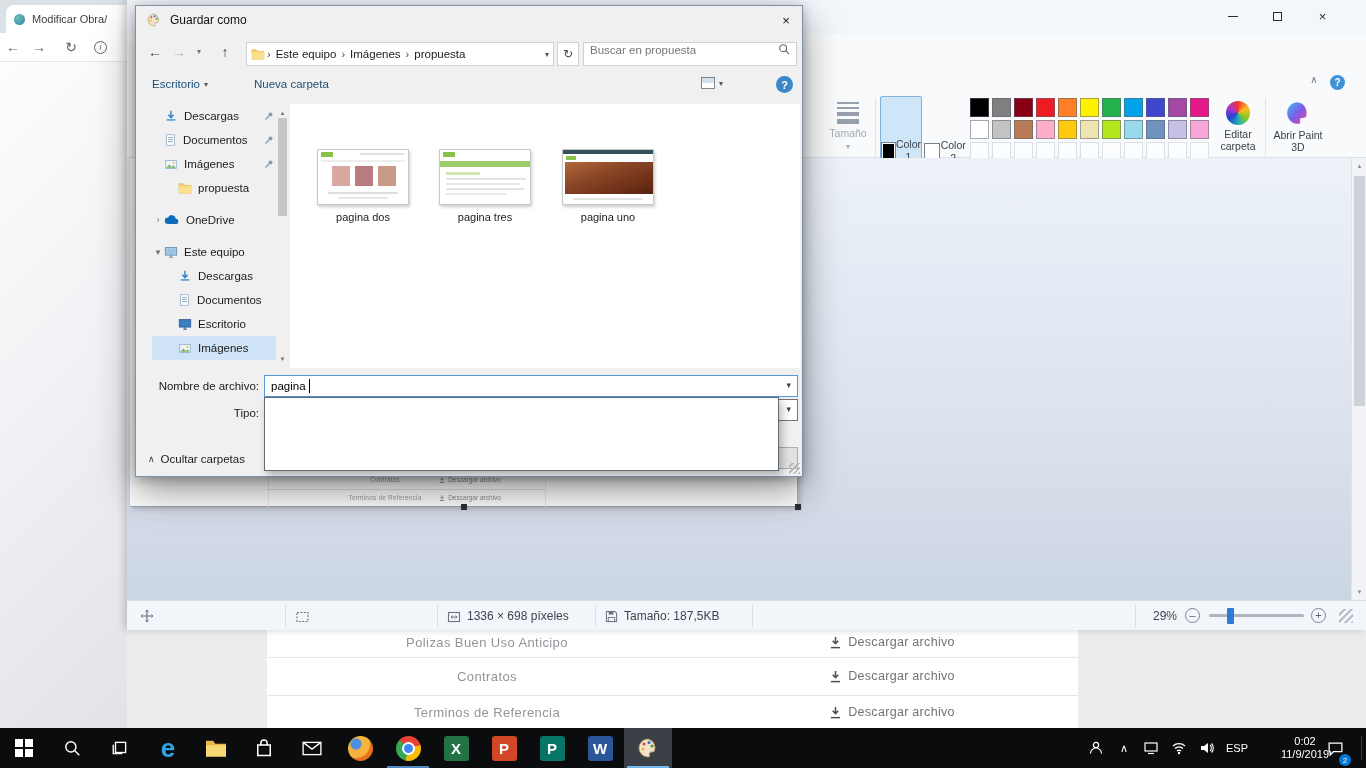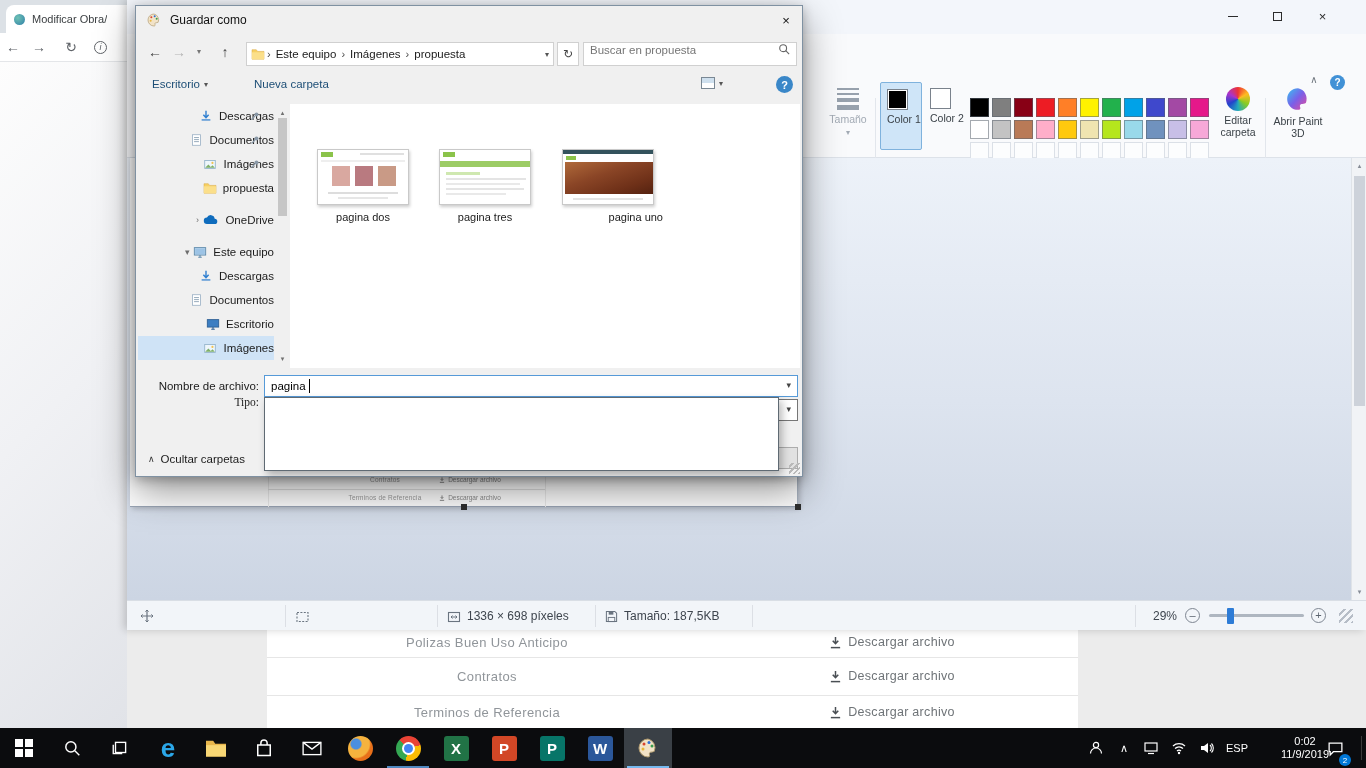--- a/index.html
+++ b/index.html
@@ -27,27 +27,27 @@
 
   
   .paint{left:127px;top:0;width:1239px;height:630px;background:#eef2f8;box-shadow:-3px 0 8px rgba(0,0,0,.18);}
   .ptitle{left:0;top:0;width:1239px;height:34px;background:#f3f6fb;}
   .wc{position:absolute;top:0;width:45px;height:33px;display:flex;align-items:center;justify-content:center;color:#2b2b2b;}
   .wc .bar{width:10px;height:1px;background:#2b2b2b;}
   .wc .box{width:9px;height:9px;border:1px solid #2b2b2b;}
   .ribbon{left:0;top:34px;width:1239px;height:124px;background:#f9fafc;border-bottom:1px solid #dde2e9;}
   .rib-collapse{position:absolute;left:1178px;top:40px;width:18px;height:16px;font-size:10px;color:#6e757d;text-align:center;}
   .rib-help{position:absolute;left:1203px;top:41px;width:15px;height:15px;border-radius:50%;background:#4191d6;color:#fff;font-size:10px;font-weight:bold;display:flex;align-items:center;justify-content:center;}
-  .rbtn{position:absolute;top:48px;height:68px;display:flex;flex-direction:column;align-items:center;}
+  .rbtn{position:absolute;top:62px;height:68px;display:flex;flex-direction:column;align-items:center;}
   .rbtn .lbl{font-size:10.5px;color:#3b4248;text-align:center;line-height:1.18;margin-top:3px;}
   .rbtn .lbl.dim{color:#a2aab4;}
   .rsep{position:absolute;top:64px;width:1px;height:84px;background:#e2e6ec;}
   .sizebars{display:flex;flex-direction:column;gap:3px;margin-top:6px;}
   .sizebars i{display:block;width:22px;background:#97a1ad;}
-  .cchip{width:42px;height:68px;border-radius:2px;display:flex;flex-direction:column;align-items:flex-start;padding-left:6px;}
+  .cchip{width:42px;height:68px;border-radius:2px;display:flex;flex-direction:row;align-items:flex-end;}
   .cchip.sel{background:#cfe5f8;border:1px solid #7fb2dd;}
   .swatch{width:21px;height:21px;margin-top:6px;border:1px solid #7a828c;box-shadow:inset 0 0 0 1px #fff;}
   .pal{position:absolute;width:19px;height:19px;border:1px solid rgba(90,98,110,.55);}
   .pal.empty{background:#fcfdfe;border:1px solid #dbe0e7;}
   .wheel{width:24px;height:24px;border-radius:50%;margin-top:5px;background:conic-gradient(#e33,#fb2,#8c2,#2ab,#24c,#a3c,#e33);}
   .grouplbl{position:absolute;left:753px;top:136px;width:382px;text-align:center;font-size:11px;color:#66707e;}
   .workspace{left:0;top:158px;width:1239px;height:442px;background:linear-gradient(180deg,#edf2f9 0%,#dde4ef 55%,#ccd5e3 100%);}
   .canvas{position:absolute;left:3px;top:0;width:668px;height:349px;background:#fff;border-right:1px solid #aab4c2;border-bottom:1px solid #9aa5b5;box-shadow:2px 2px 5px rgba(0,0,0,.18);}
   .crow-lab{position:absolute;width:120px;text-align:center;font-size:6.5px;color:#9a9a9a;letter-spacing:.2px;white-space:nowrap;}
   .crow-link{position:absolute;width:110px;display:flex;align-items:center;justify-content:center;gap:3px;font-size:6.5px;color:#8a8a8a;white-space:nowrap;}
@@ -75,21 +75,21 @@
   .crumb{font-size:11.5px;color:#1b1b1b;margin:0 3px;white-space:nowrap;}
   .csep{font-size:11px;color:#4a4a4a;margin:0 2px;}
   .refbox{position:absolute;left:421px;top:36px;width:22px;height:24px;background:#fff;border:1px solid #d0d0d0;font-size:12px;color:#444;display:flex;align-items:center;justify-content:center;}
   .searchbox{position:absolute;left:447px;top:36px;width:214px;height:24px;background:#fff;border:1px solid #d0d0d0;display:flex;align-items:flex-start;}
   .searchbox input{border:0;outline:0;flex:1;font-size:11.5px;color:#444;padding-left:6px;background:transparent;}
   .cmdlink{position:absolute;top:72px;font-size:11.5px;color:#1d4e76;white-space:nowrap;display:flex;align-items:center;gap:4px;}
   .tiny-dn{font-size:8px;color:#555;}
   .helpround{position:absolute;left:640px;top:70px;width:17px;height:17px;border-radius:50%;background:#3a87c8;color:#fff;font-size:11px;font-weight:bold;display:flex;align-items:center;justify-content:center;}
   .viewbtn{position:absolute;left:565px;top:71px;display:flex;align-items:center;gap:4px;color:#5a5a5a;}
   .viewicon{width:14px;height:12px;border:1px solid #7a8894;background:linear-gradient(180deg,#cfe0ee 0 50%,#fff 50%);}
-  .sideitem{position:absolute;left:2px;width:136px;height:24px;display:flex;align-items:center;font-size:11.5px;color:#1b1b1b;justify-content:flex-end;}
+  .sideitem{position:absolute;left:16px;width:136px;height:24px;display:flex;align-items:center;font-size:11.5px;color:#1b1b1b;}
   .sideitem .ic{flex:0 0 auto;}
   .sideitem .lb{margin-left:6px;white-space:nowrap;}
   .sideitem.sel{background:#cfe3f6;}
   .chev{width:12px;text-align:center;font-size:9px;color:#6d6d6d;flex:0 0 auto;}
   .pin{position:absolute;right:14px;}
   .sscroll{position:absolute;left:140px;top:98px;width:13px;height:264px;background:#f0f0f0;}
   .sthumb{position:absolute;left:2px;top:14px;width:9px;height:98px;background:#c6c6c6;}
   .filelist{position:absolute;left:154px;top:98px;width:510px;height:264px;background:#fff;}
   .fitem{position:absolute;top:45px;width:110px;text-align:center;}
   .thumb{width:92px;height:56px;margin:0 auto;background:#fff;border:1px solid #c9c9c9;box-shadow:1px 2px 3px rgba(0,0,0,.2);position:relative;overflow:hidden;}
@@ -555,38 +555,38 @@
           <i style="left:3px;top:2px;width:12px;height:5px;background:#8bc34a;"></i>
           <i style="left:0;top:11px;width:92px;height:6px;background:#9ccc65;"></i>
           <i style="left:6px;top:22px;width:34px;height:3px;background:#cfe8b0;"></i>
           <i style="left:6px;top:28px;width:80px;height:2px;background:#e4e4e4;"></i>
           <i style="left:6px;top:33px;width:74px;height:2px;background:#e9e9e9;"></i>
           <i style="left:6px;top:38px;width:78px;height:2px;background:#e4e4e4;"></i>
           <i style="left:6px;top:43px;width:60px;height:2px;background:#e9e9e9;"></i>
         </div>
         <div class="fname">pagina tres</div>
       </div>
-      <div class="fitem" style="left:263px;text-align:right;">
+      <div class="fitem" style="left:263px;">
         <div class="thumb">
           <i style="left:0;top:0;width:92px;height:4px;background:#33525c;"></i>
           <i style="left:3px;top:6px;width:10px;height:4px;background:#8bc34a;"></i>
           <i style="left:2px;top:12px;width:88px;height:32px;background:linear-gradient(160deg,#b06a3a 0%,#8a4526 40%,#6e3018 75%,#542210 100%);"></i>
           <i style="left:10px;top:48px;width:70px;height:2px;background:#e4e4e4;"></i>
         </div>
         <div class="fname">pagina uno</div>
       </div>
     </div>
 
     <div class="fldlabel" style="top:372px;">Nombre de archivo:</div>
     <div class="fninput">
       <span class="val">pagina</span>
       <span class="caret"></span>
       <span class="ddarrow">▾</span>
     </div>
-    <div class="fldlabel" style="top:388px;font-family:Liberation Serif, serif;">Tipo:</div>
+    <div class="fldlabel" style="top:399px;">Tipo:</div>
     <div class="combo">
       <span class="ddarrow">▾</span>
     </div>
     <div class="btn-sliver"></div>
     <div class="ddpanel"></div>
     <div class="hidefold">
       <span class="up">∧</span>
       <span>Ocultar carpetas</span>
     </div>
     <div class="dgrip"></div>

